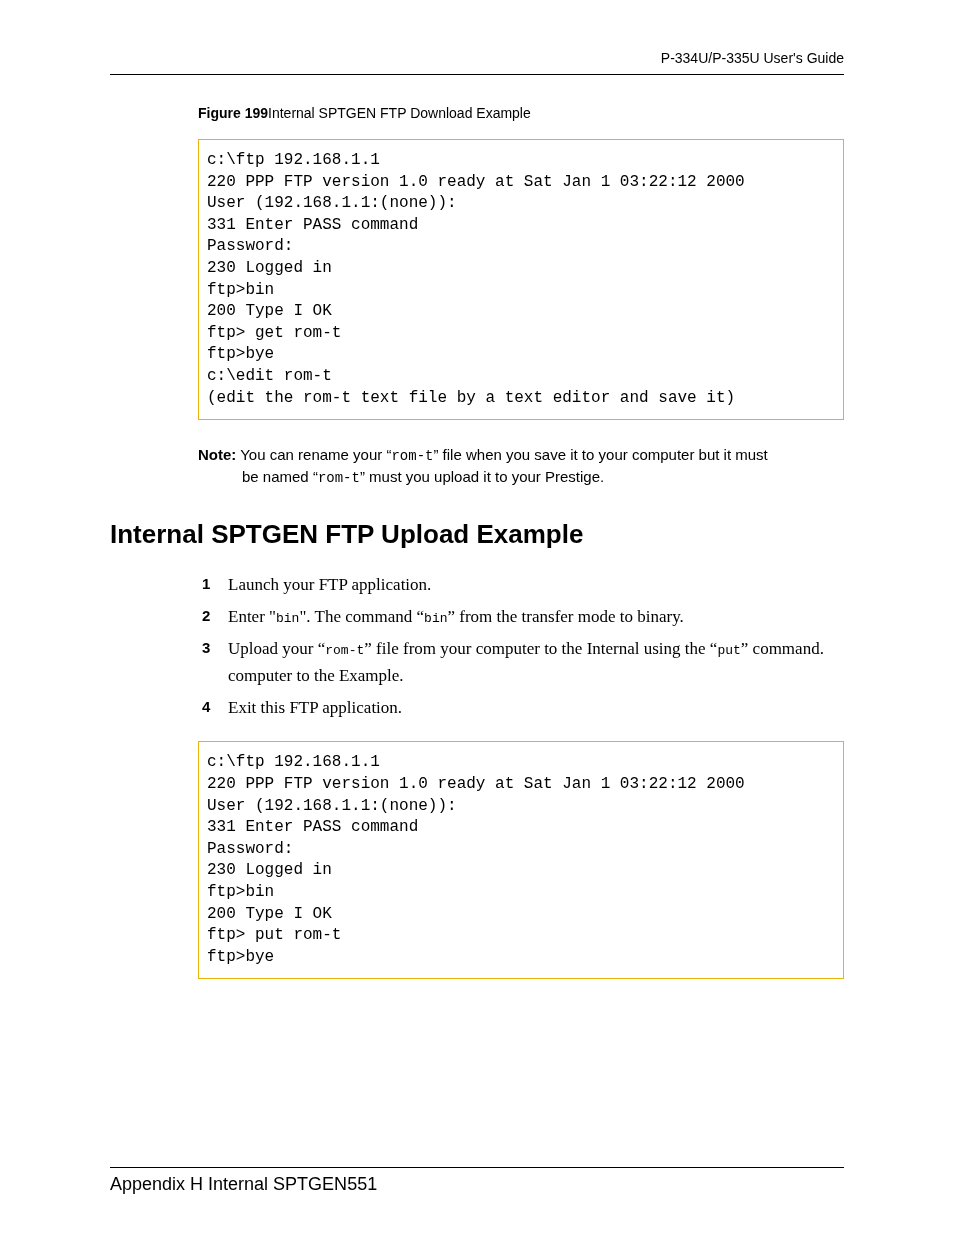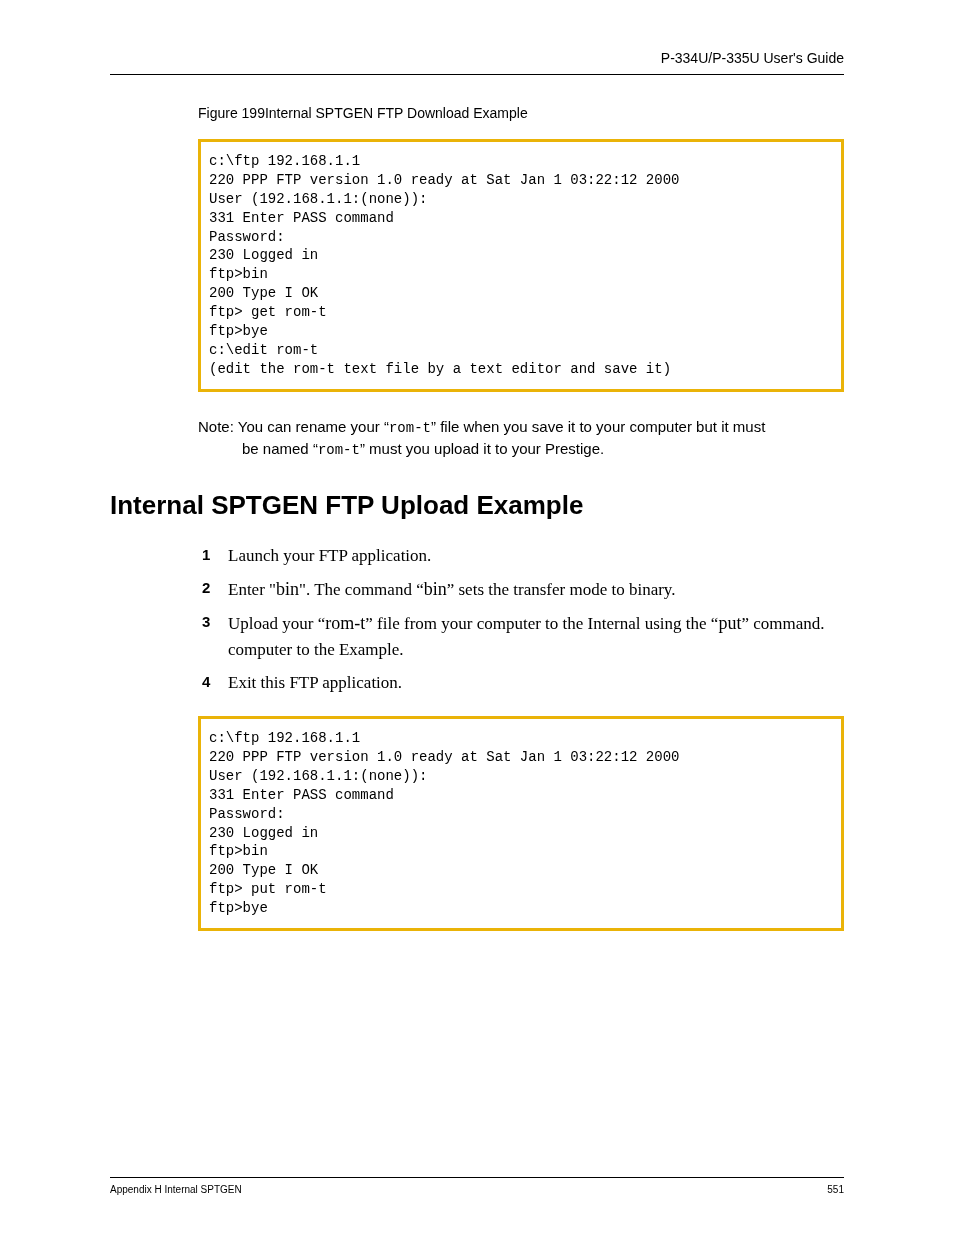--- a/index.html
+++ b/index.html
@@ -25,40 +25,40 @@
   hr.top-rule {
     border: none;
     border-top: 1.5px solid #000;
     margin: 0 0 30px 0;
   }
   .figure-caption {
     font-size: 14px;
     margin: 0 0 18px 88px;
   }
   .figure-caption .fignum {
-    font-weight: normal;
+    font-weight: bold;
   }
   .figure-caption .figtitle {
   }
   .codebox {
     margin: 0 0 24px 88px;
-    border: 3px solid #eab308;
+    border: 1px solid #eab308;
     padding: 10px 8px;
     font-family: "Courier New", Courier, monospace;
-    font-size: 14px;
+    font-size: 16px;
     white-space: pre;
     line-height: 1.35;
   }
   .note {
     margin: 10px 0 24px 88px;
     font-size: 15px;
     line-height: 1.45;
   }
   .note .note-label {
-    font-weight: normal;
+    font-weight: bold;
   }
   .note .mono { font-family: "Courier New", Courier, monospace; font-size: 14px; }
   .note-cont {
     margin-left: 44px;
   }
   h2.section {
     font-size: 26px;
     font-weight: bold;
     margin: 30px 0 22px 0;
   }
@@ -75,36 +75,35 @@
     position: relative;
     padding-left: 18px;
   }
   ol.steps li .num {
     position: absolute;
     left: -8px;
     font-family: Arial, Helvetica, sans-serif;
     font-weight: bold;
     font-size: 15px;
   }
-  ol.steps .mono { font-family: Liberation Serif, serif; font-size: 18px; }
+  ol.steps .mono { font-family: Liberation Mono, monospace; font-size: 13px; }
   .footer {
     position: absolute;
     left: 110px;
     right: 110px;
     bottom: 40px;
   }
   hr.bottom-rule {
     border: none;
     border-top: 1.5px solid #000;
     margin: 0 0 6px 0;
   }
   .footer-row {
     display: flex;
-    justify-content: space-between;
-    font-size: 10px;
+    font-size: 18px;
   }
 </style>
 </head>
 <body>
 
 <div class="page">
 
   <div class="running-head">P-334U/P-335U User's Guide</div>
   <hr class="top-rule">
 
@@ -134,21 +133,21 @@
 
   <h2 class="section">Internal SPTGEN FTP Upload Example</h2>
 
   <ol class="steps">
     <li>
       <span class="num">1</span>
       <span>Launch your FTP application.</span>
     </li>
     <li>
       <span class="num">2</span>
-      <span>Enter "</span><span class="mono">bin</span><span>". The command “</span><span class="mono">bin</span><span>” sets the transfer mode to binary.</span>
+      <span>Enter "</span><span class="mono">bin</span><span>". The command “</span><span class="mono">bin</span><span>” from the transfer mode to binary.</span>
     </li>
     <li>
       <span class="num">3</span>
       <span>Upload your “</span><span class="mono">rom-t</span><span>” file from your computer to the Internal using the “</span><span class="mono">put</span><span>” command.</span>
       <br>
       <span>computer to the Example.</span>
     </li>
     <li>
       <span class="num">4</span>
       <span>Exit this FTP application.</span>

